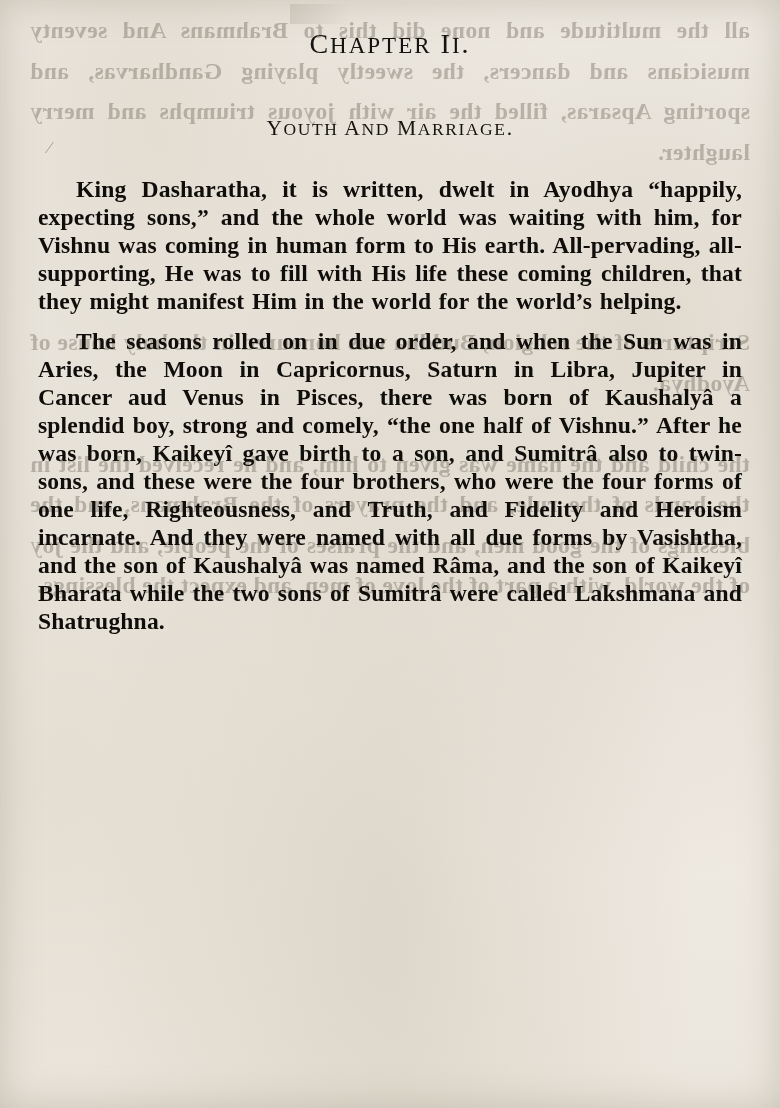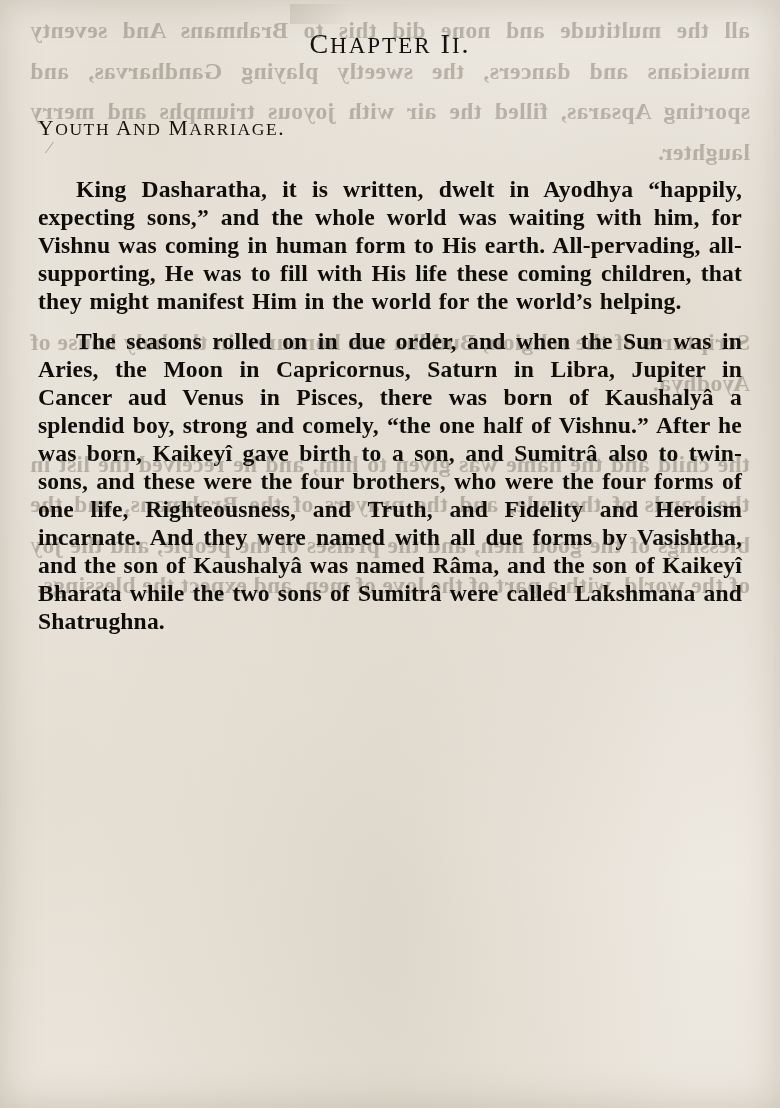--- a/index.html
+++ b/index.html
@@ -58,20 +58,21 @@
     font-size: 28px;
     letter-spacing: 2.0px;
     margin-top: 28px;
     color: #15130f;
     font-weight: 400;
     font-family: "Liberation Serif", serif;
   }
   .chapter-title .small { font-size: 23px; }
 
   .section-title {
+    text-align: center;
     font-size: 21.5px;
     letter-spacing: 1.6px;
     margin-top: 56px;
     color: #17140f;
     font-weight: 400;
   }
   .section-title .small { font-size: 17.5px; }
 
   .body-text {
     margin-top: 34px;

